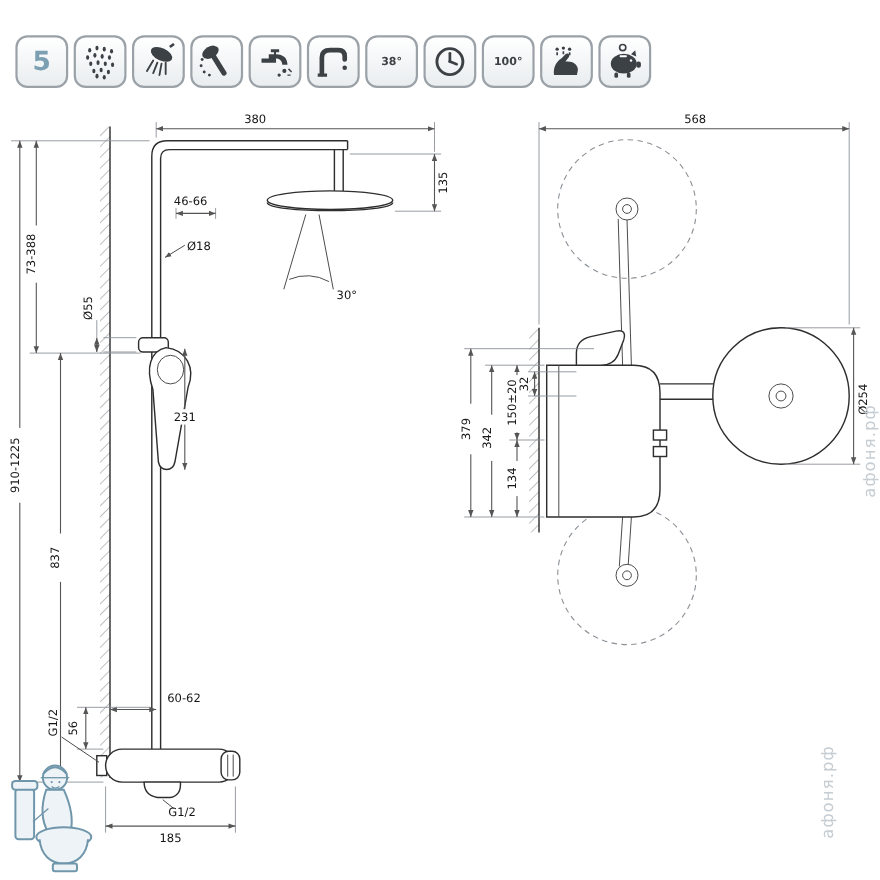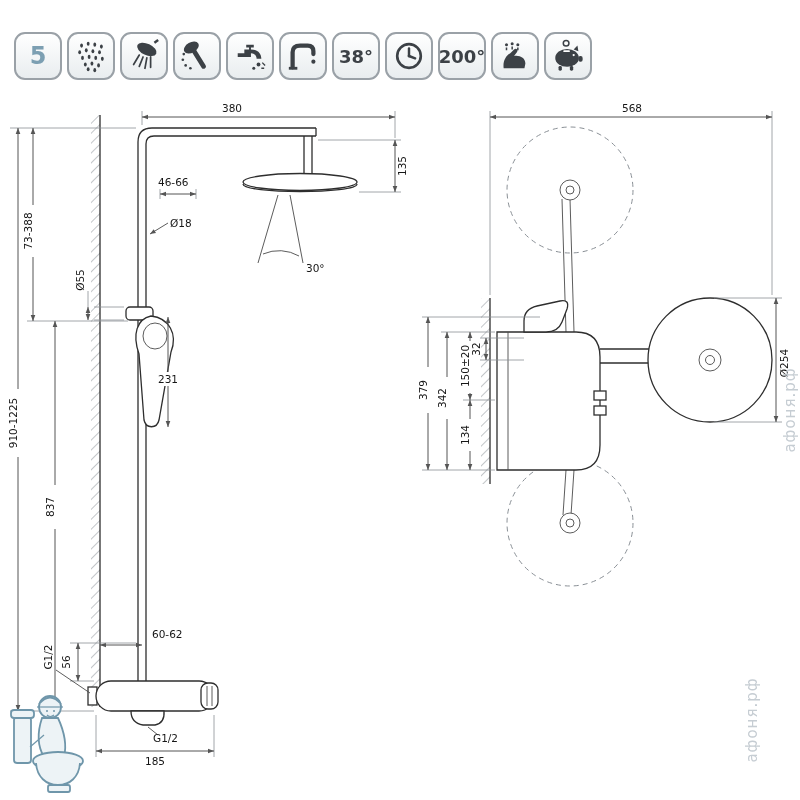--- a/index.html
+++ b/index.html
@@ -3,21 +3,21 @@
 <meta charset="utf-8">
 <style>
   html,body{margin:0;padding:0;}
   body{width:800px;height:800px;position:relative;background:#fff;overflow:hidden;
        font-family:"DejaVu Sans", sans-serif;}
   .badges{position:absolute;top:32px;left:14px;display:flex;gap:5px;}
   .badge{width:48px;height:48px;box-sizing:border-box;border:2px solid #9aa1a7;border-radius:11px;
          background:linear-gradient(180deg,#ffffff 0%,#e9edef 100%);
          display:flex;align-items:center;justify-content:center;}
   .badge .num5{font-size:24px;font-weight:bold;color:#7c9fb2;}
-  .badge .btxt{font-size:18px;font-weight:bold;color:#3c4146;}
+  .badge .btxt{font-size:10px;font-weight:bold;color:#3c4146;}
   #drawing{position:absolute;top:95px;left:0;}
   .draw{stroke:#2e2e2e;stroke-width:1.3;fill:none;}
   .drawf{stroke:#2e2e2e;stroke-width:1.3;fill:#fff;}
   .drawf2{stroke:#4a4a4a;stroke-width:0.9;fill:#fff;}
   .thin{stroke:#4a4a4a;stroke-width:0.9;fill:none;}
   .dash{stroke:#8a9096;stroke-width:1;fill:none;stroke-dasharray:5 4;}
   .dim{stroke:#555;stroke-width:1;fill:none;}
   .ext{stroke:#8a9096;stroke-width:0.8;fill:none;}
   text.lbl{font-size:10.5px;fill:#161616;}
   text.wm{font-size:15px;fill:#c6cdd3;letter-spacing:1px;}
@@ -98,21 +98,21 @@
   </div>
   <div class="badge">
     <svg width="34" height="34" viewBox="0 0 36 36">
       <circle cx="18" cy="18" r="12.5" stroke="#3c4146" stroke-width="2.8" fill="none"></circle>
       <line x1="18" y1="18" x2="18" y2="10" stroke="#3c4146" stroke-width="2.6" stroke-linecap="round"></line>
       <line x1="18" y1="18" x2="24.5" y2="20.5" stroke="#3c4146" stroke-width="2.6" stroke-linecap="round"></line>
       <circle cx="18" cy="18" r="1.4" fill="#3c4146"></circle>
     </svg>
   </div>
   <div class="badge">
-    <span class="btxt">200°</span>
+    <span class="btxt">100°</span>
   </div>
   <div class="badge">
     <svg width="34" height="34" viewBox="0 0 36 36">
       <g fill="#3c4146">
         <circle cx="9" cy="6" r="1.6"></circle>
           <circle cx="15" cy="5" r="1.6"></circle>
           <circle cx="21" cy="6" r="1.6"></circle>
       </g>
       <path d="M9,9 l0,3 M15,8 l0,3 M21,9 l0,3" stroke="#3c4146" stroke-width="1.6" fill="none"></path>
       <path fill="#3c4146" d="M6,31 C5,24 8,18 13,15 L17,11 C19,9 22,11 20,14 L17,18 C23,17 29,20 29,26 L28,31 Z"></path>

